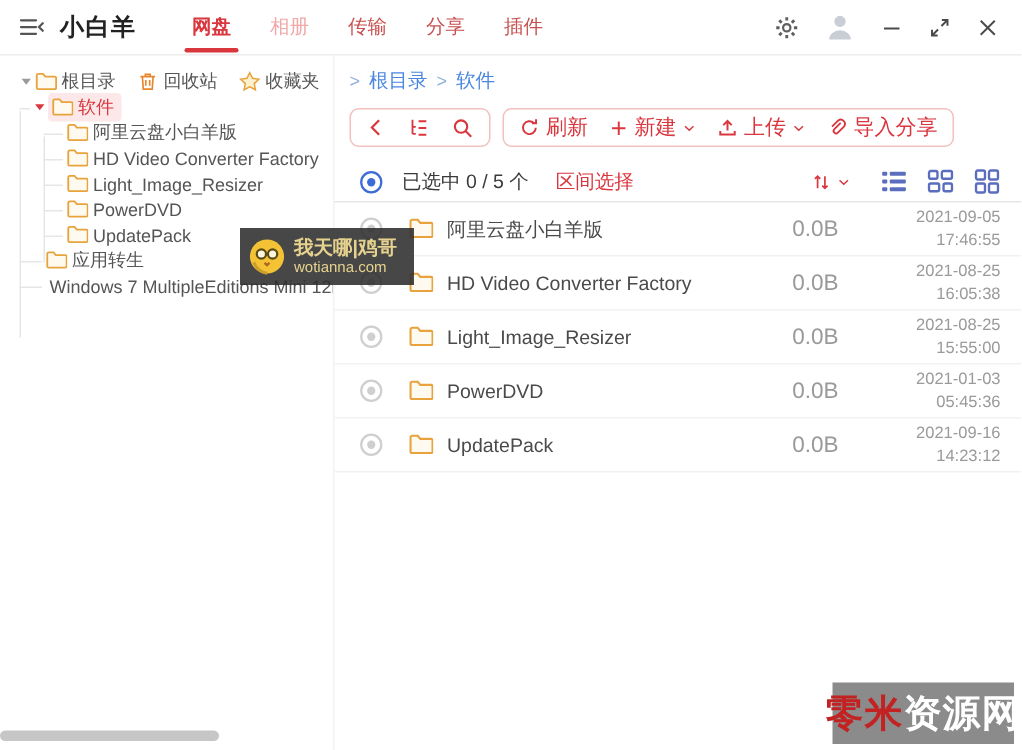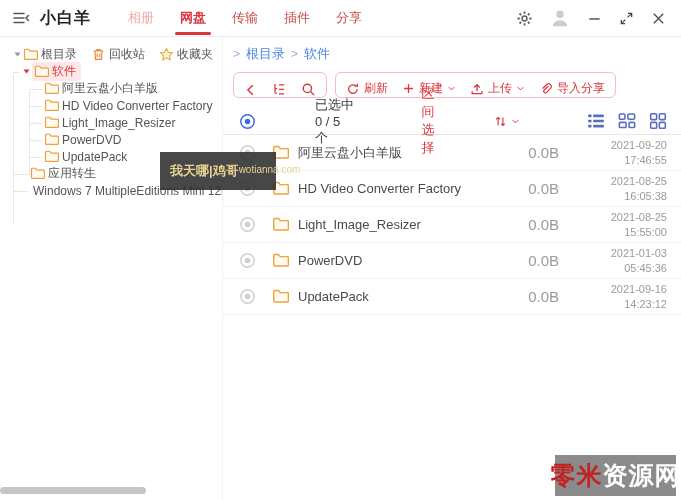--- a/index.html
+++ b/index.html
@@ -46,42 +46,42 @@
   .trow.root{padding-left:12px;}
   .root-extra{display:flex;align-items:center;margin-left:14px;}
   .sel-pill{display:flex;align-items:center;background:#fce8e8;border-radius:3px;padding:1px 5px 1px 2px;color:#d9363e;}
   .hscroll{position:absolute;left:0;top:450px;width:146px;height:7px;background:#c6c6c6;border-radius:4px;cursor:pointer;}
   
   .main{position:absolute;top:37px;left:222px;right:0;bottom:0;background:#fff;border-left:1px solid #f2f2f2;}
   .breadcrumb{margin:8px 0 0 10px;font-size:13px;display:flex;align-items:center;gap:6px;}
   .bc-sep{color:#8fb0d8;font-size:12px;}
   .bc-link{color:#4a87e0;cursor:pointer;text-decoration:none;}
   .toolbar{margin:9px 0 0 10px;display:flex;gap:8px;}
-  .tgroup{display:flex;align-items:flex-end;border:1px solid #f3c0c2;border-radius:6px;
-    padding:0 10px;height:24px;color:#d9363e;gap:14px;font-size:12px;}
+  .tgroup{display:flex;align-items:center;border:1px solid #f3c0c2;border-radius:6px;
+    padding:0 10px;height:24px;color:#d9363e;gap:14px;font-size:14px;}
   .tbtn{display:flex;align-items:center;gap:4px;color:#d9363e;cursor:pointer;white-space:nowrap;}
   .list-header{margin-top:10px;height:26px;display:flex;align-items:center;padding:0 14px 0 16px;
-    border-bottom:1px solid #e6e6e6;font-size:13px;gap:47px;}
+    border-bottom:1px solid #e6e6e6;font-size:13px;}
   .hdr-radio{color:#3d6bd8;display:flex;cursor:pointer;}
   .sel-text{color:#3a3a3a;margin-left:12px;}
   .range-sel{color:#d9363e;margin-left:18px;cursor:pointer;}
   .sort-ctl{margin-left:auto;display:flex;align-items:center;gap:4px;color:#d9363e;cursor:pointer;margin-right:20px;}
   .view-icons{display:flex;align-items:center;gap:13px;color:#5b6dbe;}
   .vico{cursor:pointer;display:flex;}
   .frow{height:35px;display:flex;align-items:center;padding:0 14px 0 16px;
     border-bottom:1px solid #f2f2f2;cursor:pointer;}
   .frow .row-radio{color:#cfcfcf;display:flex;cursor:pointer;}
   .frow .f-ic{margin-left:16px;display:flex;}
   .fname{flex:1;margin-left:9px;font-size:13px;color:#4a4a4a;white-space:nowrap;overflow:hidden;}
   .fsize{width:50px;text-align:right;font-size:15px;color:#9a9a9a;}
   .ftime{width:78px;margin-left:30px;text-align:right;font-size:11px;color:#9a9a9a;line-height:1.35;}
   
   .wm1{position:absolute;left:160px;top:152px;width:106px;height:38px;background:rgba(45,45,45,0.88);
     display:flex;align-items:center;padding:0 5px;gap:5px;z-index:50;}
-  .wm1-txt{display:flex;flex-direction:row;line-height:1.1;}
+  .wm1-txt{display:flex;flex-direction:column;line-height:1.1;}
   .wm1-l1{font-size:13px;font-weight:bold;color:#e6d28e;white-space:nowrap;}
   .wm1-l2{font-size:10px;color:#e6d28e;}
   .wm2{position:absolute;right:5px;bottom:4px;width:121px;height:41px;background:#8b8b8b;
     display:flex;align-items:center;justify-content:center;z-index:50;
     font-size:25px;font-weight:bold;letter-spacing:1px;white-space:nowrap;}
   .wm2-red{color:#c32222;}
   .wm2-white{color:#fff;}
 </style>
 </head>
 <body>
@@ -216,25 +216,25 @@
 </svg>
 
 <header class="topbar">
   <span class="collapse-btn">
       <svg class="ic" width="18" height="16">
         <use href="#i-collapse"></use>
       </svg>
     </span>
   <h1 class="app-title">小白羊</h1>
   <nav class="tabs">
+    <span class="tab active">网盘</span>
     <span class="tab muted">相册</span>
-    <span class="tab active">网盘</span>
     <span class="tab">传输</span>
+    <span class="tab">分享</span>
     <span class="tab">插件</span>
-    <span class="tab">分享</span>
   </nav>
   <div class="win-right">
     <span class="gear">
         <svg class="ic" width="17" height="17">
           <use href="#i-gear"></use>
         </svg>
       </span>
     <span class="avatar">
         <svg class="ic" width="20" height="20">
           <use href="#i-person"></use>
@@ -450,21 +450,21 @@
           </svg>
         </span>
       <span class="f-ic">
           <svg class="ic" width="17" height="17">
             <use href="#i-folder"></use>
           </svg>
         </span>
       <span class="fname">阿里云盘小白羊版</span>
       <span class="fsize">0.0B</span>
       <span class="ftime">
-          <div>2021-09-20</div>
+          <div>2021-09-05</div>
           <div>17:46:55</div>
         </span>
     </div>
     <div class="frow">
       <span class="row-radio">
           <svg class="ic" width="17" height="17">
             <use href="#i-radio"></use>
           </svg>
         </span>
       <span class="f-ic">

